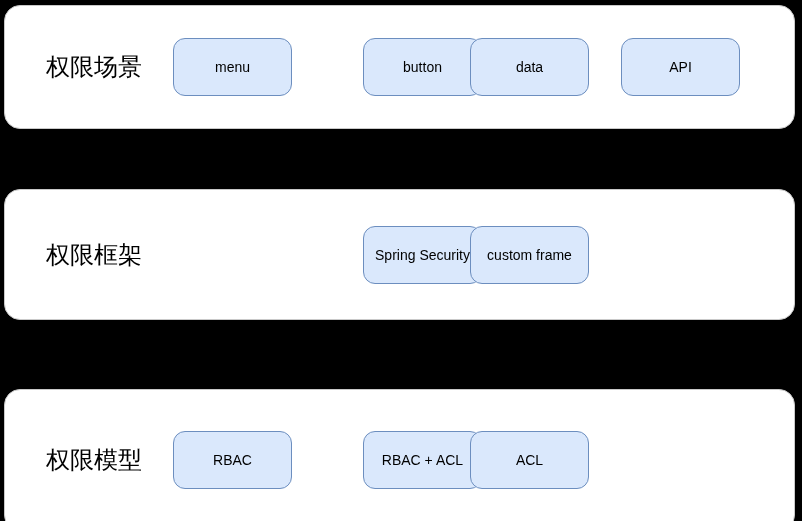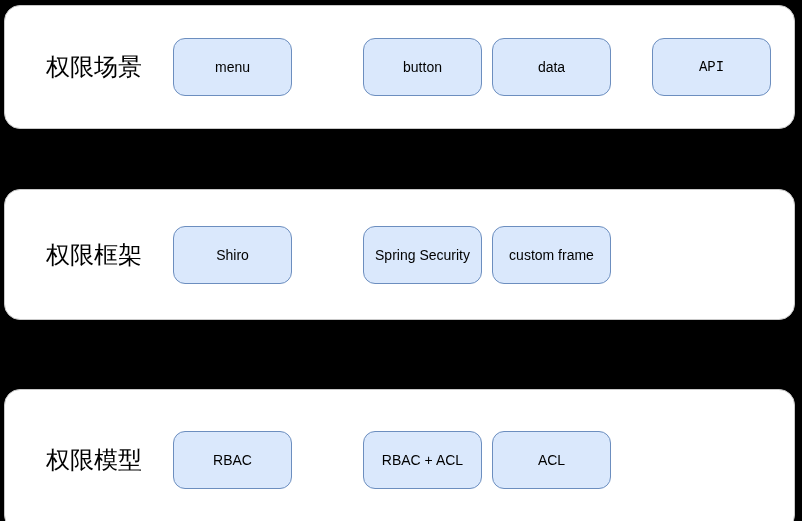--- a/index.html
+++ b/index.html
@@ -49,39 +49,38 @@
     box-sizing: border-box;
     display: flex;
     align-items: center;
     justify-content: center;
     font-size: 14px;
     color: var(--text);
     white-space: nowrap;
   }
   .col-0 { left: 168px; }
   .col-1 { left: 328px; margin-left: 30px; }
-  .col-2 { left: 487px; }
-  .col-3 { left: 647px; font-family: Liberation Mono, monospace; }
+  .col-2 { left: 465px; }
+  .col-3 { left: 616px; }
 </style>
 </head>
 <body style="--box-fill: #dae8fc; --box-border: #6c8ebf; --panel-bg: #ffffff; --text: #000000; background: rgb(0, 0, 0);">
 
 <div>
 
   <section class="panel" id="panel-1">
     <span class="row-label">权限场景</span>
     <div class="node col-0">menu</div>
     <div class="node col-1">button</div>
     <div class="node col-2">data</div>
     <div class="node col-3">API</div>
   </section>
 
   <section class="panel" id="panel-2">
     <span class="row-label">权限框架</span>
-    <div class="node col-0">Shiro</div>
     <div class="node col-1">Spring Security</div>
     <div class="node col-2">custom frame</div>
   </section>
 
   <section class="panel" id="panel-3">
     <span class="row-label">权限模型</span>
     <div class="node col-0">RBAC</div>
     <div class="node col-1">RBAC + ACL</div>
     <div class="node col-2">ACL</div>
   </section>

